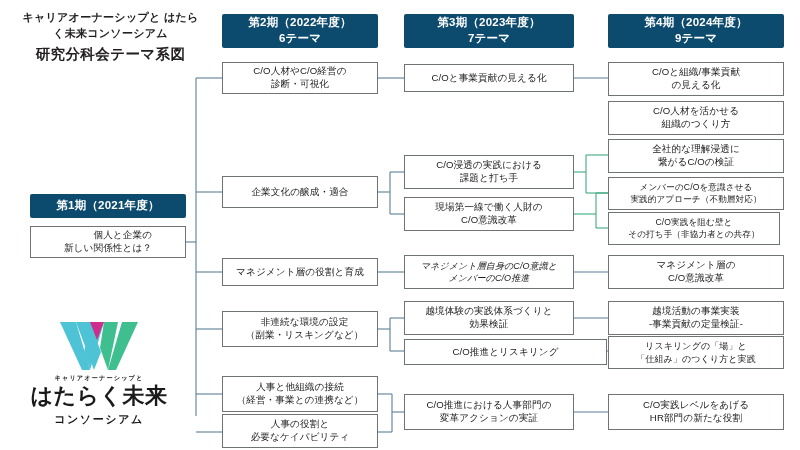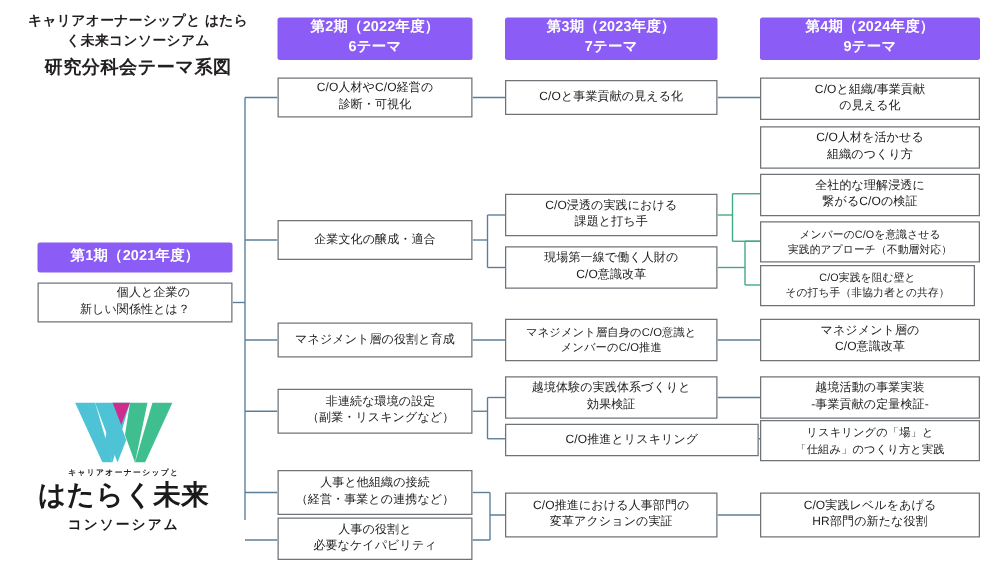--- a/index.html
+++ b/index.html
@@ -15,21 +15,21 @@
     font-size:11px;font-weight:bold;line-height:1.45;
     color:#231f20;text-align:center;letter-spacing:.3px;
   }
   .title-sub{
     position:absolute;left:18px;top:46px;width:185px;
     font-size:14.5px;font-weight:bold;line-height:1.2;
     color:#231f20;text-align:center;letter-spacing:.4px;
   }
 
   .phase-header{
-    position:absolute;background:#8b5cf6;color:#ffffff;
+    position:absolute;background:#0c4a6e;color:#ffffff;
     display:flex;align-items:center;justify-content:center;
     text-align:center;font-size:11.5px;font-weight:bold;
     line-height:1.35;border-radius:2px;letter-spacing:.2px;
   }
   .phase-header .ln{display:block;}
 
   .node{
     position:absolute;background:#ffffff;border:1px solid #6f7378;
     display:flex;align-items:center;justify-content:center;
     text-align:center;font-size:9.6px;line-height:1.35;
@@ -193,21 +193,21 @@
       <span class="ln">C/O浸透の実践における</span>
       <span class="ln">課題と打ち手</span>
     </div>
   </div>
   <div class="node" style="left:404px;top:197px;width:170px;height:34px;">
     <div>
       <span class="ln">現場第一線で働く人財の</span>
       <span class="ln">C/O意識改革</span>
     </div>
   </div>
-  <div class="node" style="left:404px;top:255px;width:170px;height:34px;font-size:9px;">
+  <div class="node" style="left:404px;top:255px;width:170px;height:34px;font-size:9px;font-style:italic;">
     <div>
       <span class="ln">マネジメント層自身のC/O意識と</span>
       <span class="ln">メンバーのC/O推進</span>
     </div>
   </div>
   <div class="node" style="left:404px;top:301px;width:170px;height:34px;">
     <div>
       <span class="ln">越境体験の実践体系づくりと</span>
       <span class="ln">効果検証</span>
     </div>

